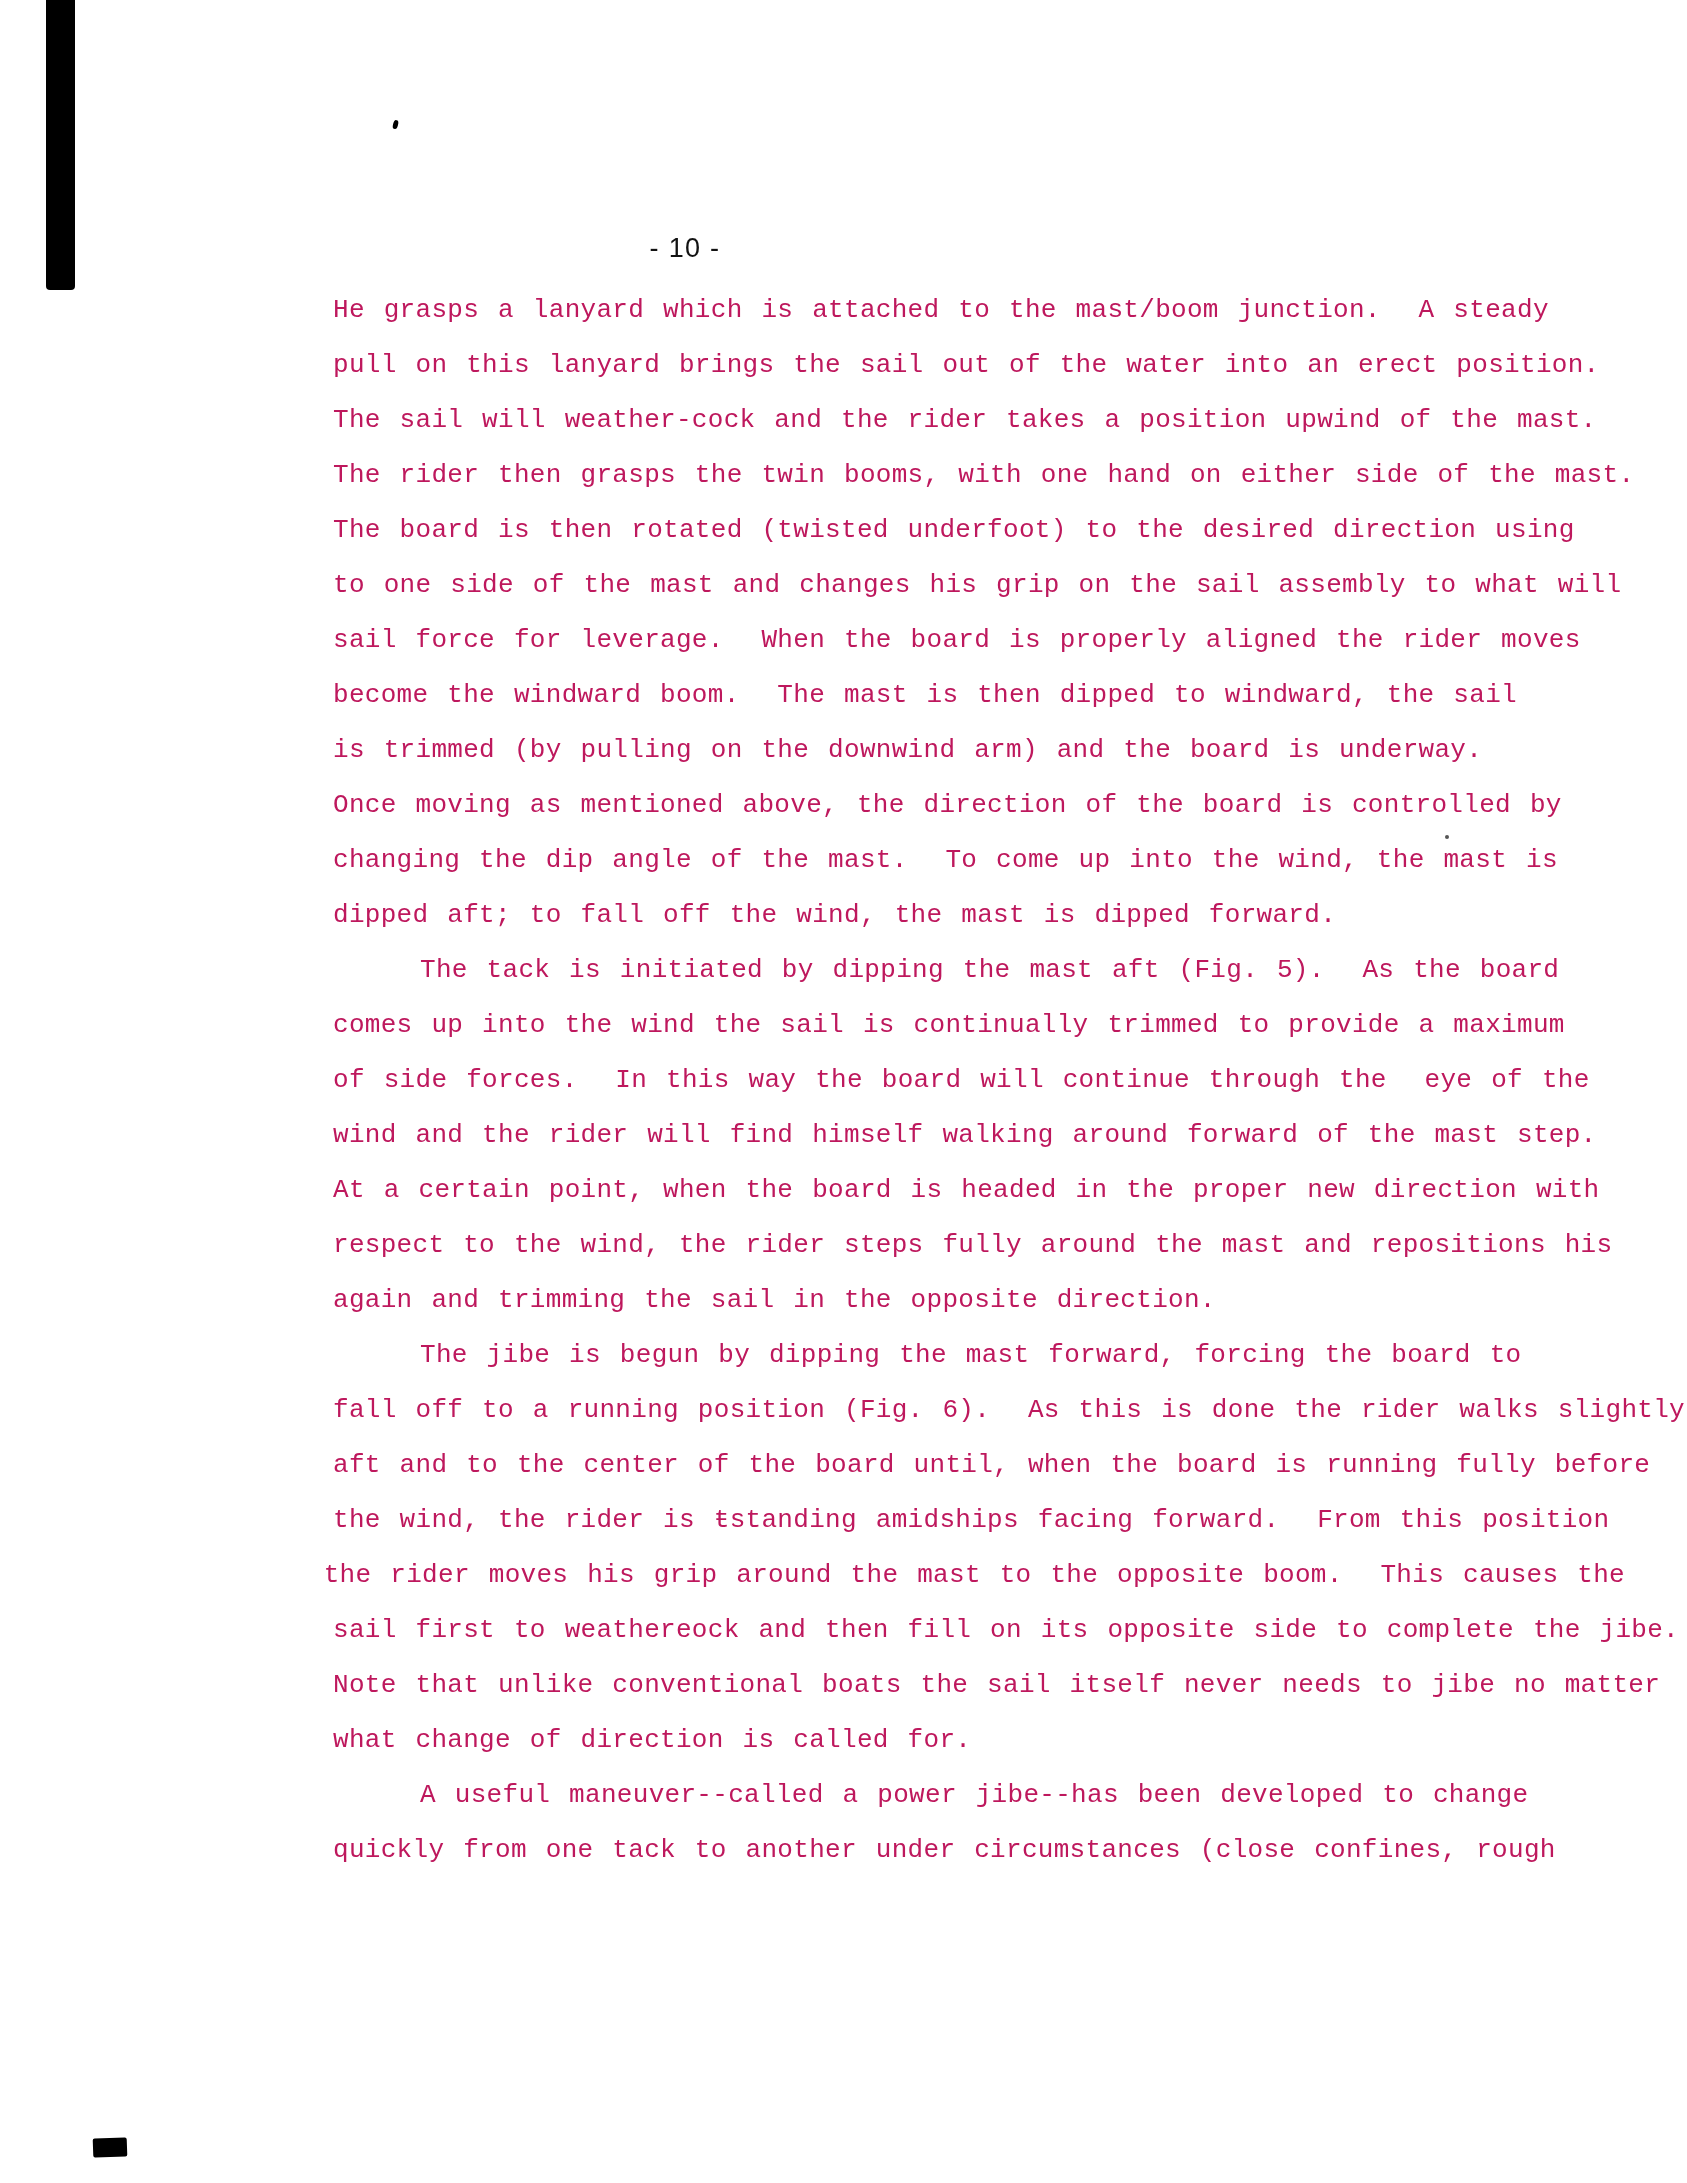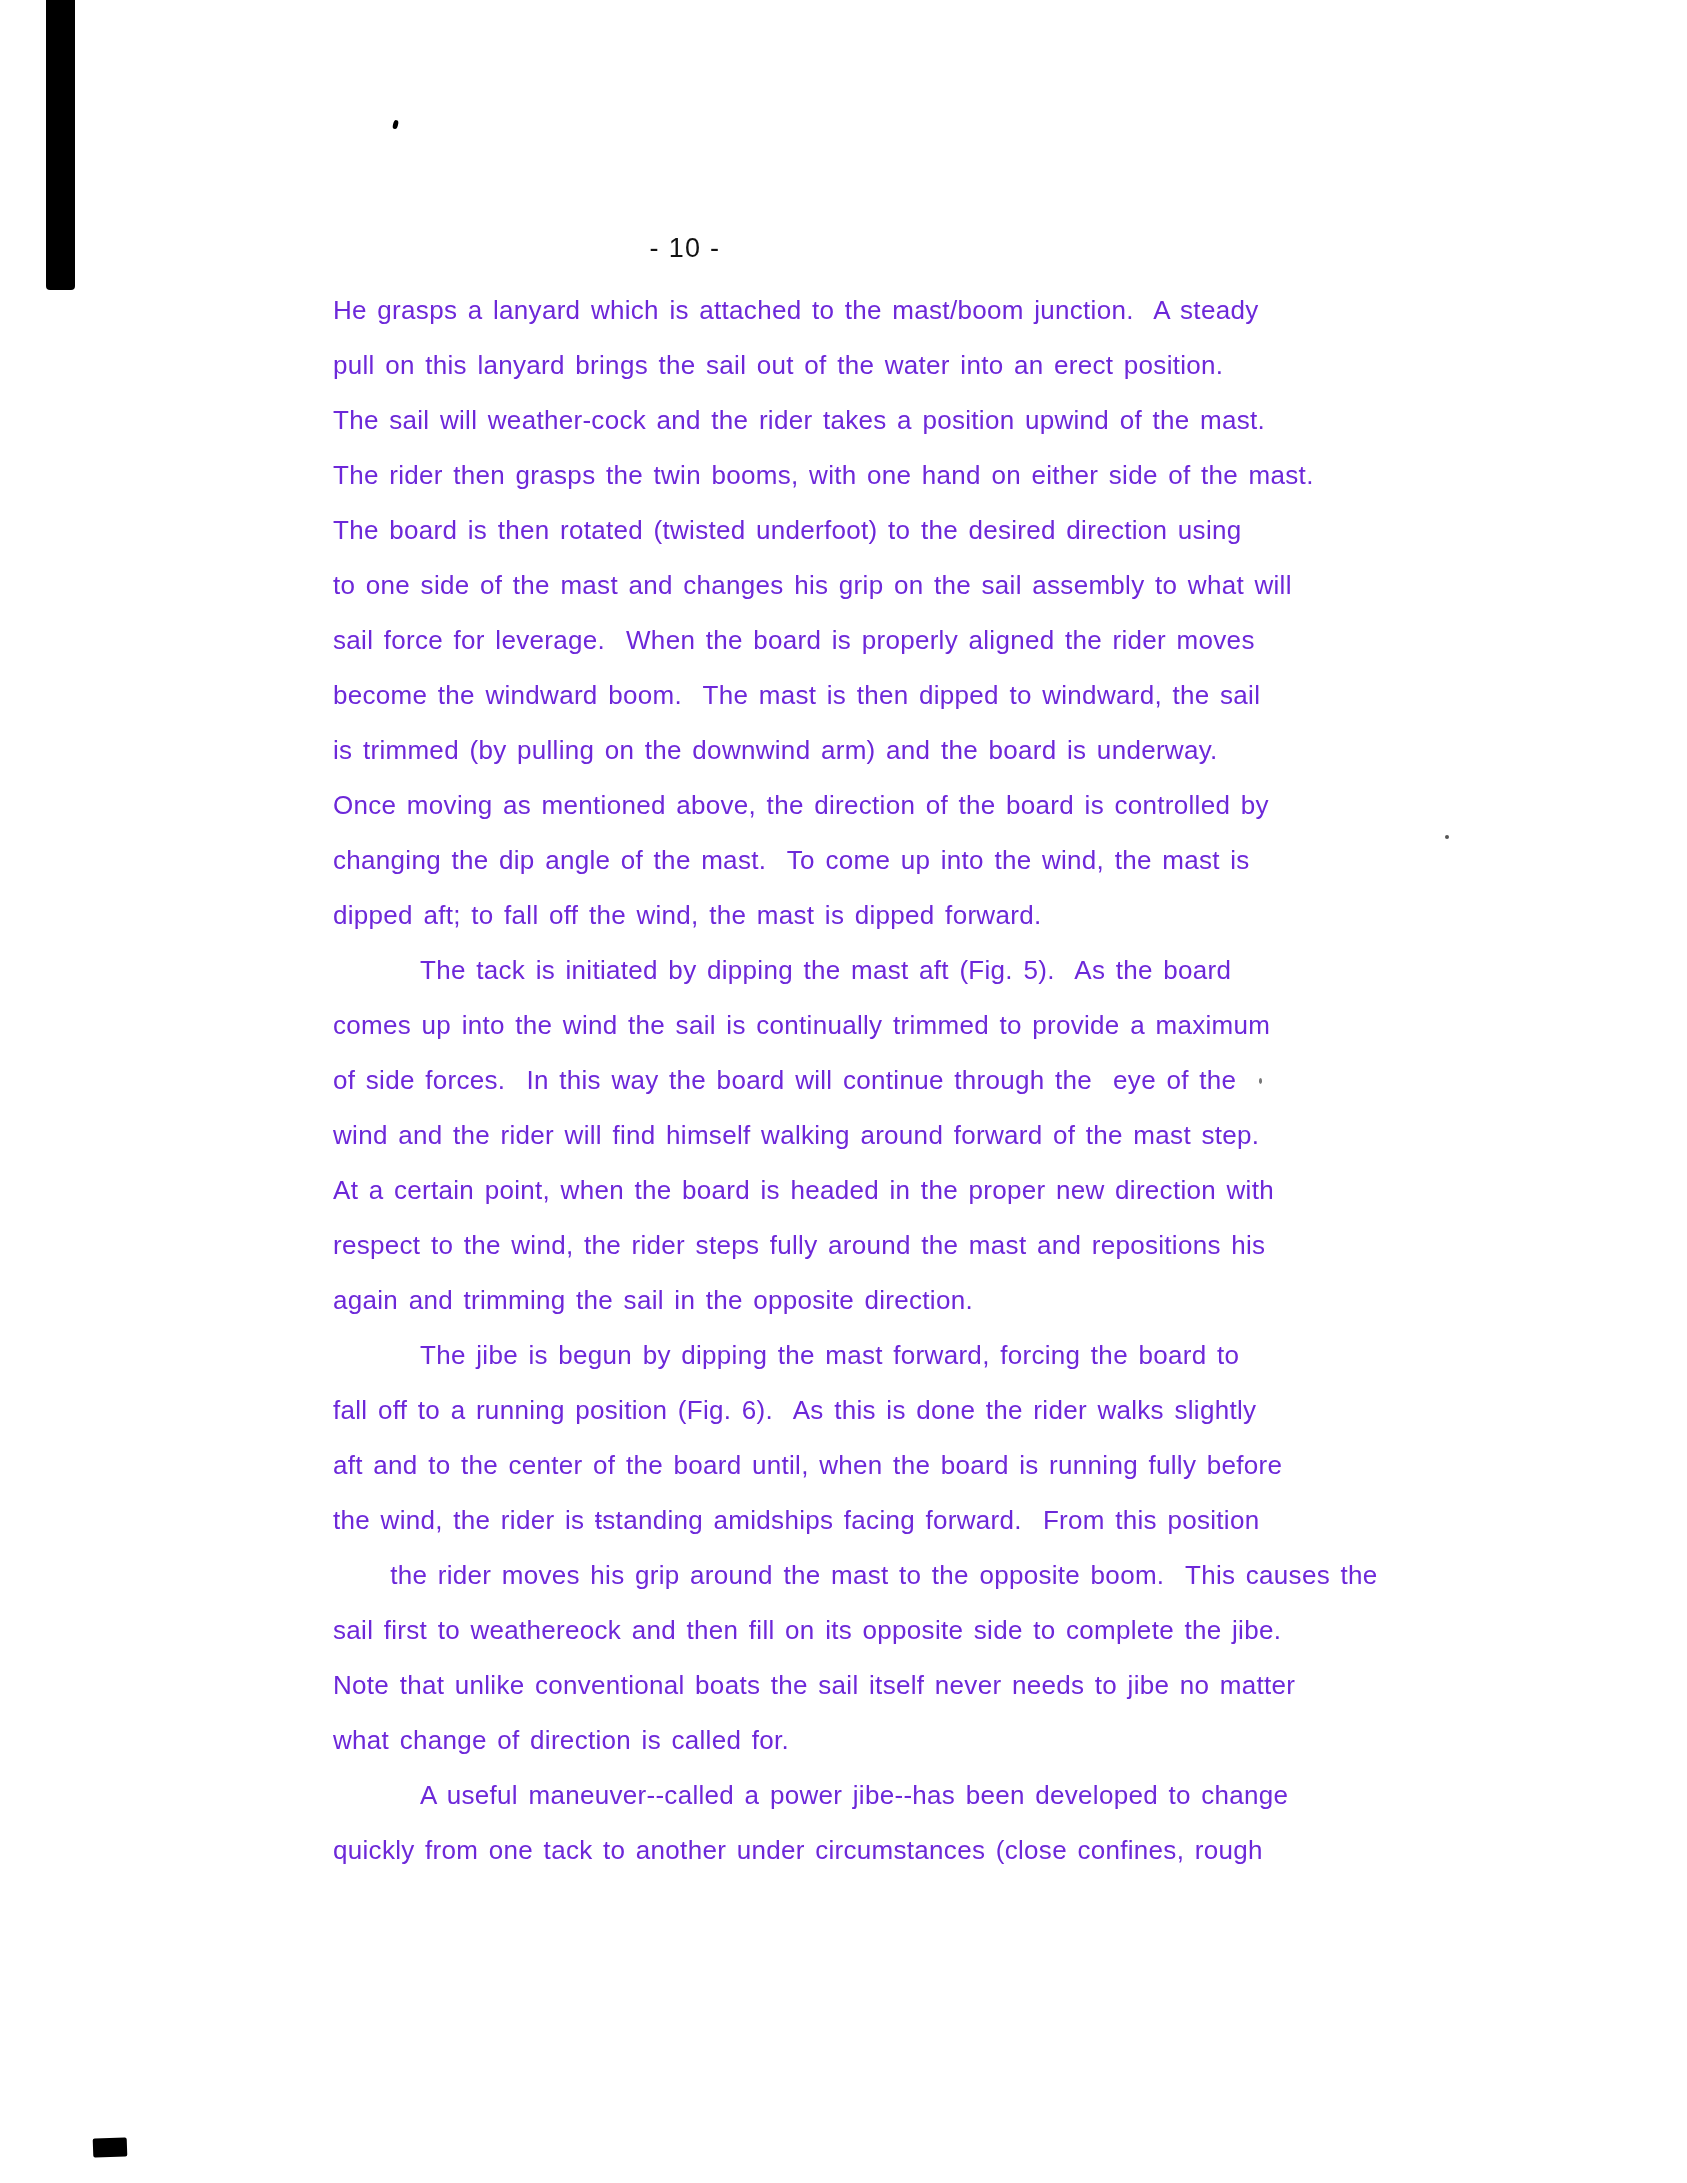--- a/index.html
+++ b/index.html
@@ -39,21 +39,22 @@
     width: 1111px;
   }
   #page-body p.line {
     margin: 0;
     height: 55px;
     line-height: 55px;
     font-size: 26px;
     letter-spacing: 0.3px;
     word-spacing: 3px;
     white-space: pre;       
-    color: #6d28d9;
+    color: #be185d;
+    font-family: Liberation Mono, monospace;
   }
   #page-body p.line.indent { padding-left: 87px; }
   #page-body p.line.shift  { margin-left: -9.3px; text-align: center; }
 
   
   .artifact { position: absolute; background: #000; }
   #scan-bar-top-left {
     left: 46px; top: 0; width: 29px; height: 290px;
     border-radius: 0 0 4px 4px;
   }

